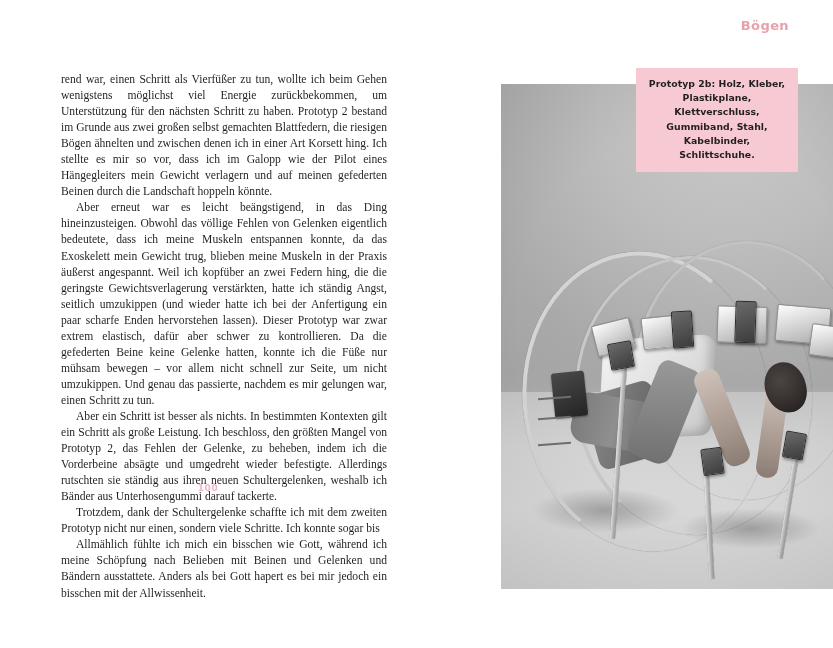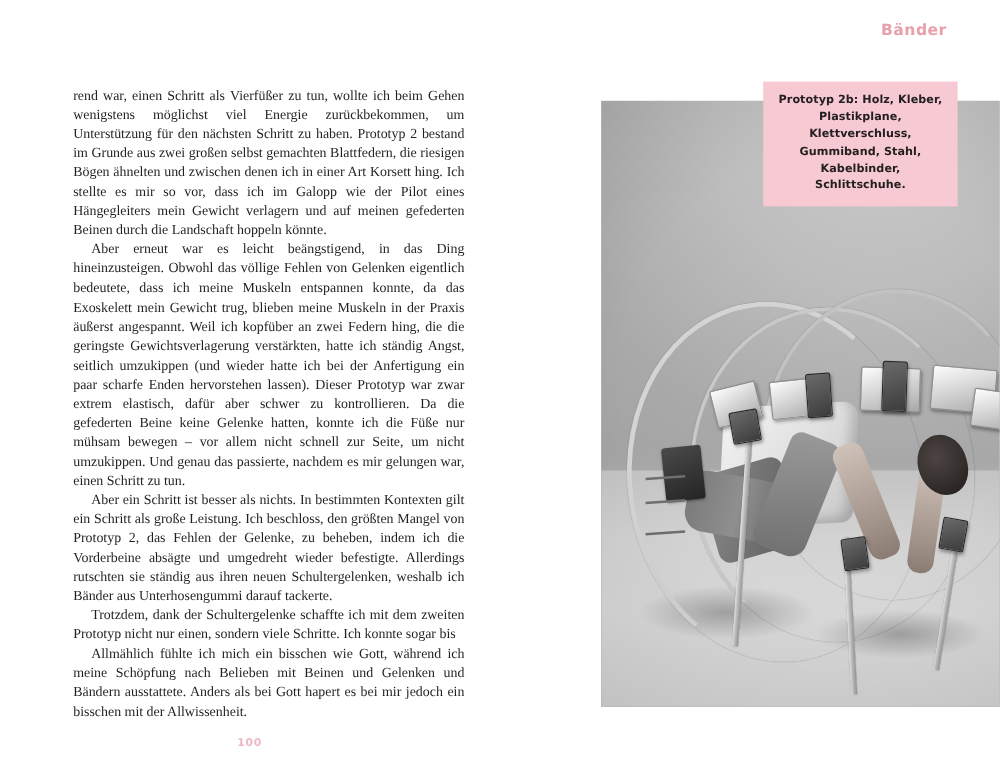--- a/index.html
+++ b/index.html
@@ -26,21 +26,21 @@
     letter-spacing: 0.4px;
     color: #e8a0ab;
   }
 
   
   .left-page {
     position: absolute;
     left: 0;
     top: 0;
     width: 417px;
-    height: 648px;
+    height: 516px;
   }
   .textblock {
     position: absolute;
     left: 61px;
     top: 72px;
     width: 326px;
   }
   .textblock p {
     margin: 0;
     font-family: "Liberation Serif", serif;
@@ -254,21 +254,21 @@
     font-weight: bold;
     font-size: 9px;
     letter-spacing: 0.6px;
     color: #eeb7c2;
   }
   .folio-left  { left: 208px; transform: translateX(-50%); }
 </style>
 </head>
 <body>
 
-<div class="running-head">Bänder</div>
+<div class="running-head">Bögen</div>
 
 <div class="left-page">
 
   <div class="textblock">
     <p>rend war, einen Schritt als Vierfüßer zu tun, wollte ich beim Gehen wenigstens möglichst viel Energie zurückbekommen, um Unterstützung für den nächsten Schritt zu haben. Prototyp 2 bestand im Grunde aus zwei großen selbst gemachten Blattfedern, die riesigen Bögen ähnelten und zwischen denen ich in einer Art Korsett hing. Ich stellte es mir so vor, dass ich im Galopp wie der Pilot eines Hängegleiters mein Gewicht verlagern und auf meinen gefederten Beinen durch die Landschaft hoppeln könnte.</p>
     <p class="indent">Aber erneut war es leicht beängstigend, in das Ding hineinzusteigen. Obwohl das völlige Fehlen von Gelenken eigentlich bedeutete, dass ich meine Muskeln entspannen konnte, da das Exoskelett mein Gewicht trug, blieben meine Muskeln in der Praxis äußerst angespannt. Weil ich kopfüber an zwei Federn hing, die die geringste Gewichtsverlagerung verstärkten, hatte ich ständig Angst, seitlich umzukippen (und wieder hatte ich bei der Anfertigung ein paar scharfe Enden hervorstehen lassen). Dieser Prototyp war zwar extrem elastisch, dafür aber schwer zu kontrollieren. Da die gefederten Beine keine Gelenke hatten, konnte ich die Füße nur mühsam bewegen – vor allem nicht schnell zur Seite, um nicht umzukippen. Und genau das passierte, nachdem es mir gelungen war, einen Schritt zu tun.</p>
     <p class="indent">Aber ein Schritt ist besser als nichts. In bestimmten Kontexten gilt ein Schritt als große Leistung. Ich beschloss, den größten Mangel von Prototyp 2, das Fehlen der Gelenke, zu beheben, indem ich die Vorderbeine absägte und umgedreht wieder befestigte. Allerdings rutschten sie ständig aus ihren neuen Schultergelenken, weshalb ich Bänder aus Unterhosengummi darauf tackerte.</p>
     <p class="indent">Trotzdem, dank der Schultergelenke schaffte ich mit dem zweiten Prototyp nicht nur einen, sondern viele Schritte. Ich konnte sogar bis</p>
     <p class="indent">Allmählich fühlte ich mich ein bisschen wie Gott, während ich meine Schöpfung nach Belieben mit Beinen und Gelenken und Bändern ausstattete. Anders als bei Gott hapert es bei mir jedoch ein bisschen mit der Allwissenheit.</p>
   </div>

